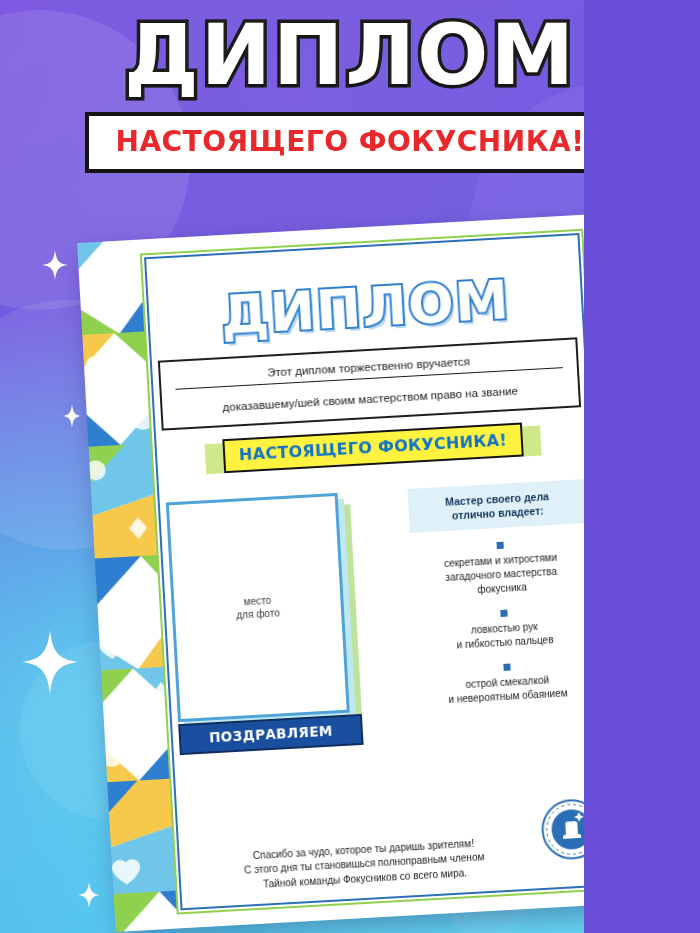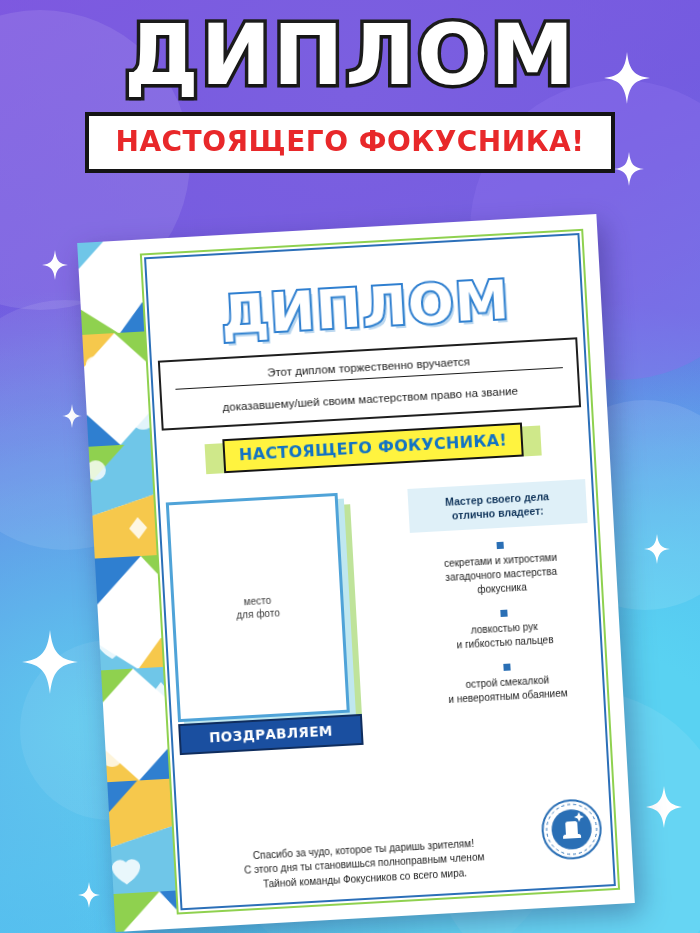--- a/index.html
+++ b/index.html
@@ -9,21 +9,21 @@
   body {
     width: 700px;
     height: 933px;
     overflow: hidden;
     font-family: "Liberation Sans", sans-serif;
     background: #6a4fd8;
   }
 
   #stage {
     position: relative;
-    width: 700px;
+    width: 584px;
     height: 933px;
     overflow: hidden;
     background:
       radial-gradient(circle at 82% 88%, #59d2f2 0%, #59d2f2 18%, rgba(89,210,242,0) 52%),
       radial-gradient(circle at 12% 78%, #5fc8ee 0%, rgba(95,200,238,0) 46%),
       radial-gradient(circle at 50% 10%, #7b5fe0 0%, rgba(123,95,224,0) 60%),
       linear-gradient(160deg, #7f55e0 0%, #6f5ae0 28%, #5f7fe4 52%, #4fb3ee 74%, #45c8f2 100%);
   }
 
   

